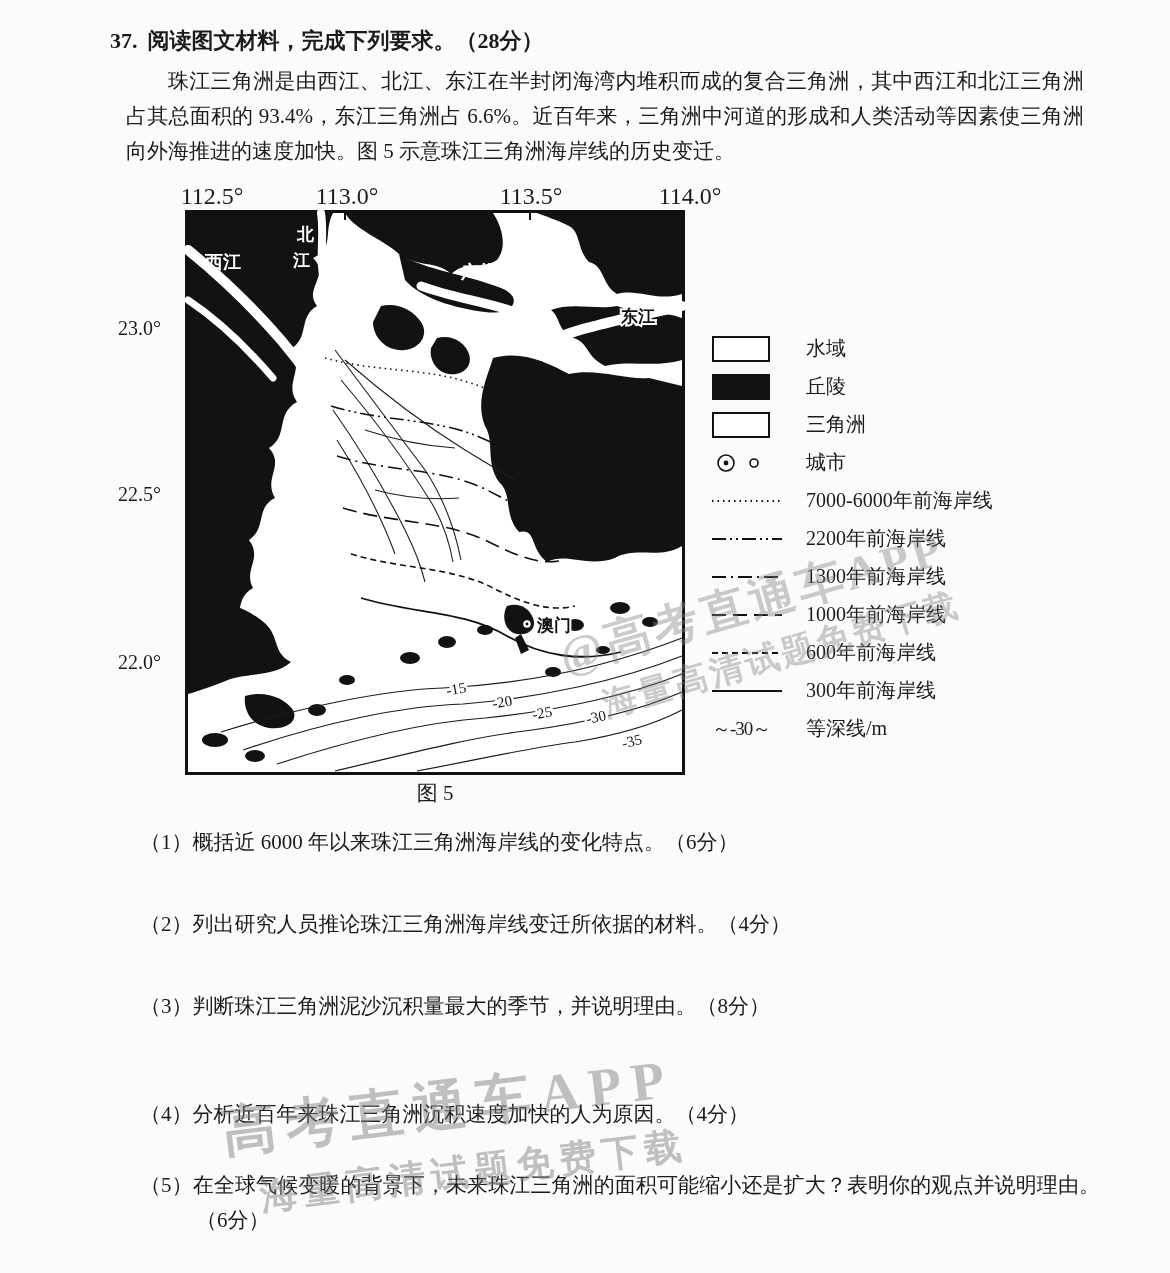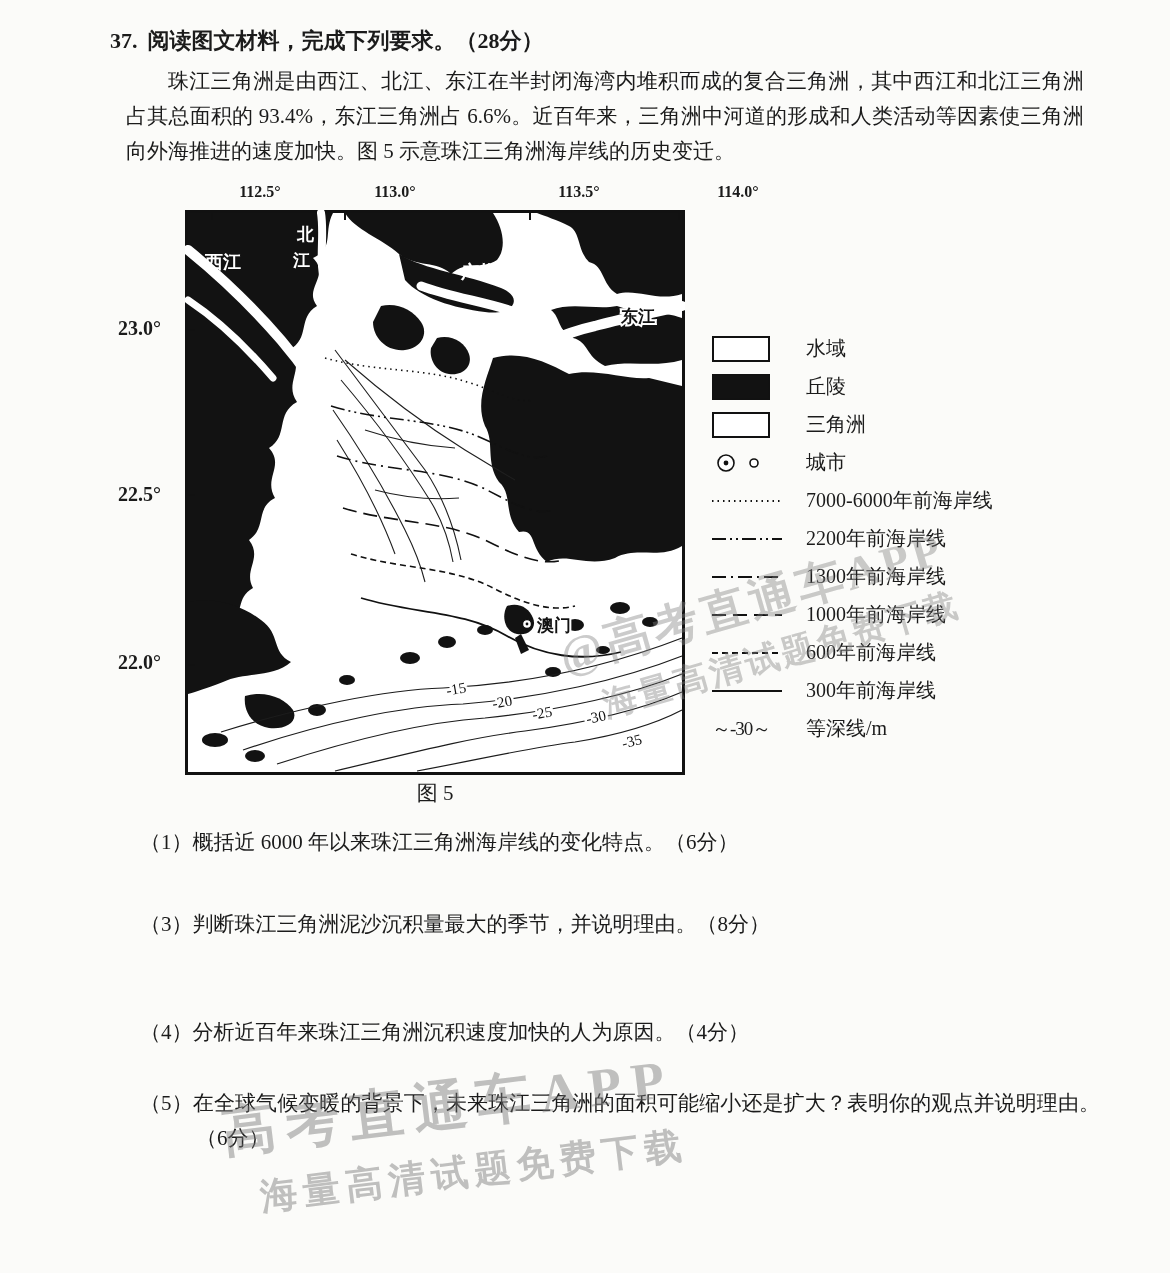--- a/index.html
+++ b/index.html
@@ -14,22 +14,22 @@
   }
   .content { padding:24px 50px 0 110px; width:1170px; }
   .q-head { font-size:22px; font-weight:600; line-height:34px; }
   .q-head .qnum { margin-right:10px; }
   .intro {
     font-size:21px; line-height:35px;
     text-indent:2em; margin:6px 0 0 16px;
     width:958px; text-align:justify;
   }
   .figure-area { position:relative; height:632px; margin-left:-110px; margin-top:14px; width:1170px; }
-  .lon-label { position:absolute; top:0; transform:translateX(-50%); font-size:16px; font-weight:700;margin-left:48px; }
-  .lat-label { position:absolute; left:118px; font-size:20px; font-weight:700; }
+  .lon-label { position:absolute; top:0; transform:translateX(-50%); font-size:24px; font-weight:400; }
+  .lat-label { position:absolute; left:118px; font-size:20px; font-weight:400; }
   .map-wrap { position:absolute; left:185px; top:27px; width:500px; height:565px; }
   .fig-caption { position:absolute; left:185px; top:596px; width:500px; text-align:center; font-size:21px; }
   .legend { position:absolute; left:712px; top:152px; display:flex; flex-direction:column; gap:11px; }
   .legend-row { display:flex; align-items:center; gap:24px; height:27px; }
   .legend-sample { width:70px; flex:0 0 70px; display:flex; align-items:center; }
   .legend-label { font-size:20px; white-space:nowrap; }
   .depth-symbol { font-size:19px; letter-spacing:-1px; }
   .questions { padding-left:30px; margin-top:10px; width:990px; }
   .question {
     font-size:21px; line-height:35px;
@@ -259,20 +259,21 @@
         <span class="legend-sample depth-symbol">～-30～</span>
         <span class="legend-label">等深线/m</span>
       </div>
     </div>
 
     <div class="fig-caption">图 5</div>
   </div>
 
   <div class="questions">
     <p class="question q1">（1）概括近 6000 年以来珠江三角洲海岸线的变化特点。（6分）</p>
+    <p class="question q2">（2）列出研究人员推论珠江三角洲海岸线变迁所依据的材料。（4分）</p>
     <p class="question q3">（3）判断珠江三角洲泥沙沉积量最大的季节，并说明理由。（8分）</p>
     <p class="question q4">（4）分析近百年来珠江三角洲沉积速度加快的人为原因。（4分）</p>
     <p class="question q5">（5）在全球气候变暖的背景下，未来珠江三角洲的面积可能缩小还是扩大？表明你的观点并说明理由。（6分）</p>
   </div>
 </div>
 
 <div class="watermark wm-top">
   <div class="wm-l1">@高考直通车APP</div>
   <div class="wm-l2">海量高清试题免费下载</div>
 </div>

